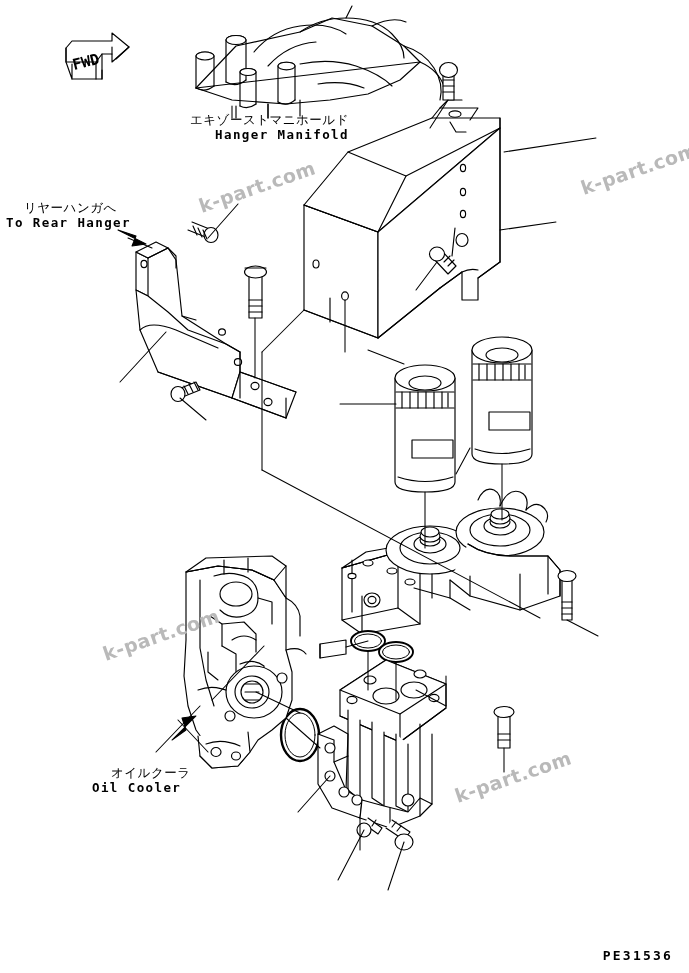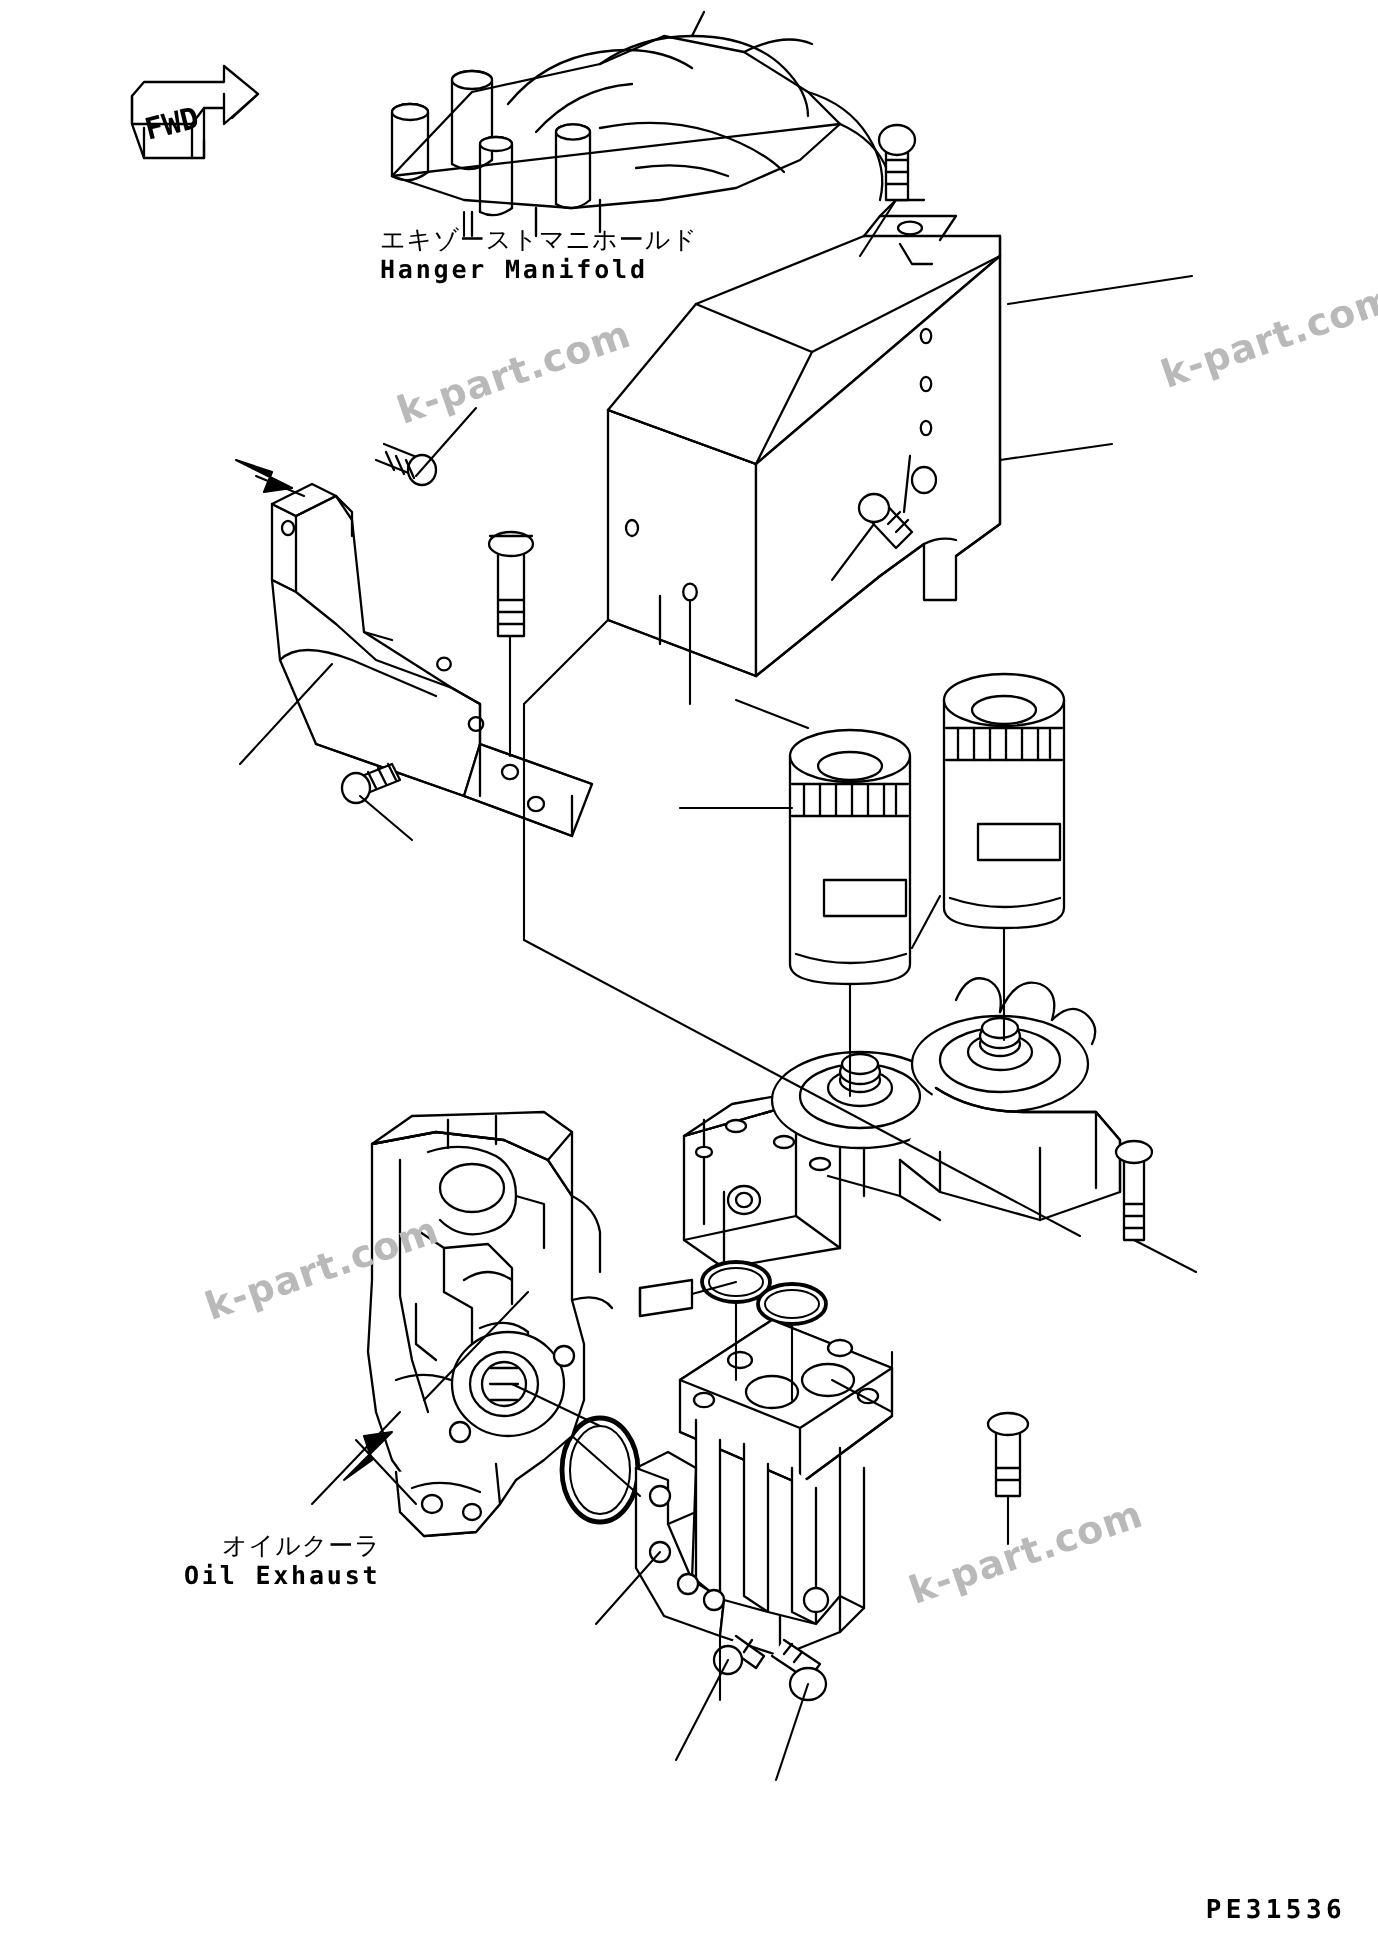--- a/index.html
+++ b/index.html
@@ -385,29 +385,33 @@
     <path d="M360 818 L360 850"></path>
     <path d="M364 830 L338 880"></path>
     <path d="M404 842 L388 890"></path>
     <path d="M504 748 L504 772"></path>
     <path d="M368 651 L368 690"></path>
     <path d="M396 662 L396 700"></path>
     <path d="M346 647 L368 641"></path>
   </g>
 </svg>
 
-<div class="lbl" style="left:190px;top:112px;">
+<div class="lbl" style="left:190px;top:112px;text-align:right;">
   <div class="jp">エキゾーストマニホールド</div>
   <div class="en">Hanger Manifold</div>
 </div>
 
+<div class="lbl" style="left:6px;top:200px;">
+  <div class="jp" style="padding-left:18px;">リヤーハンガへ</div>
+  <div class="en">To Rear Hanger</div>
+</div>
 
 <div class="lbl" style="left:92px;top:765px;">
   <div class="jp" style="padding-left:4px;margin-left:15px;">オイルクーラ</div>
-  <div class="en">Oil Exhaust</div>
+  <div class="en">Oil Cooler</div>
 </div>
 
 <div class="wm" style="left:196px;top:196px;transform:rotate(-19deg);">k-part.com</div>
 <div class="wm" style="left:578px;top:178px;transform:rotate(-19deg);">k-part.com</div>
 <div class="wm" style="left:100px;top:644px;transform:rotate(-19deg);">k-part.com</div>
 <div class="wm" style="left:452px;top:786px;transform:rotate(-19deg);">k-part.com</div>
 
 <div id="partno">PE31536</div>
 
 </div>

